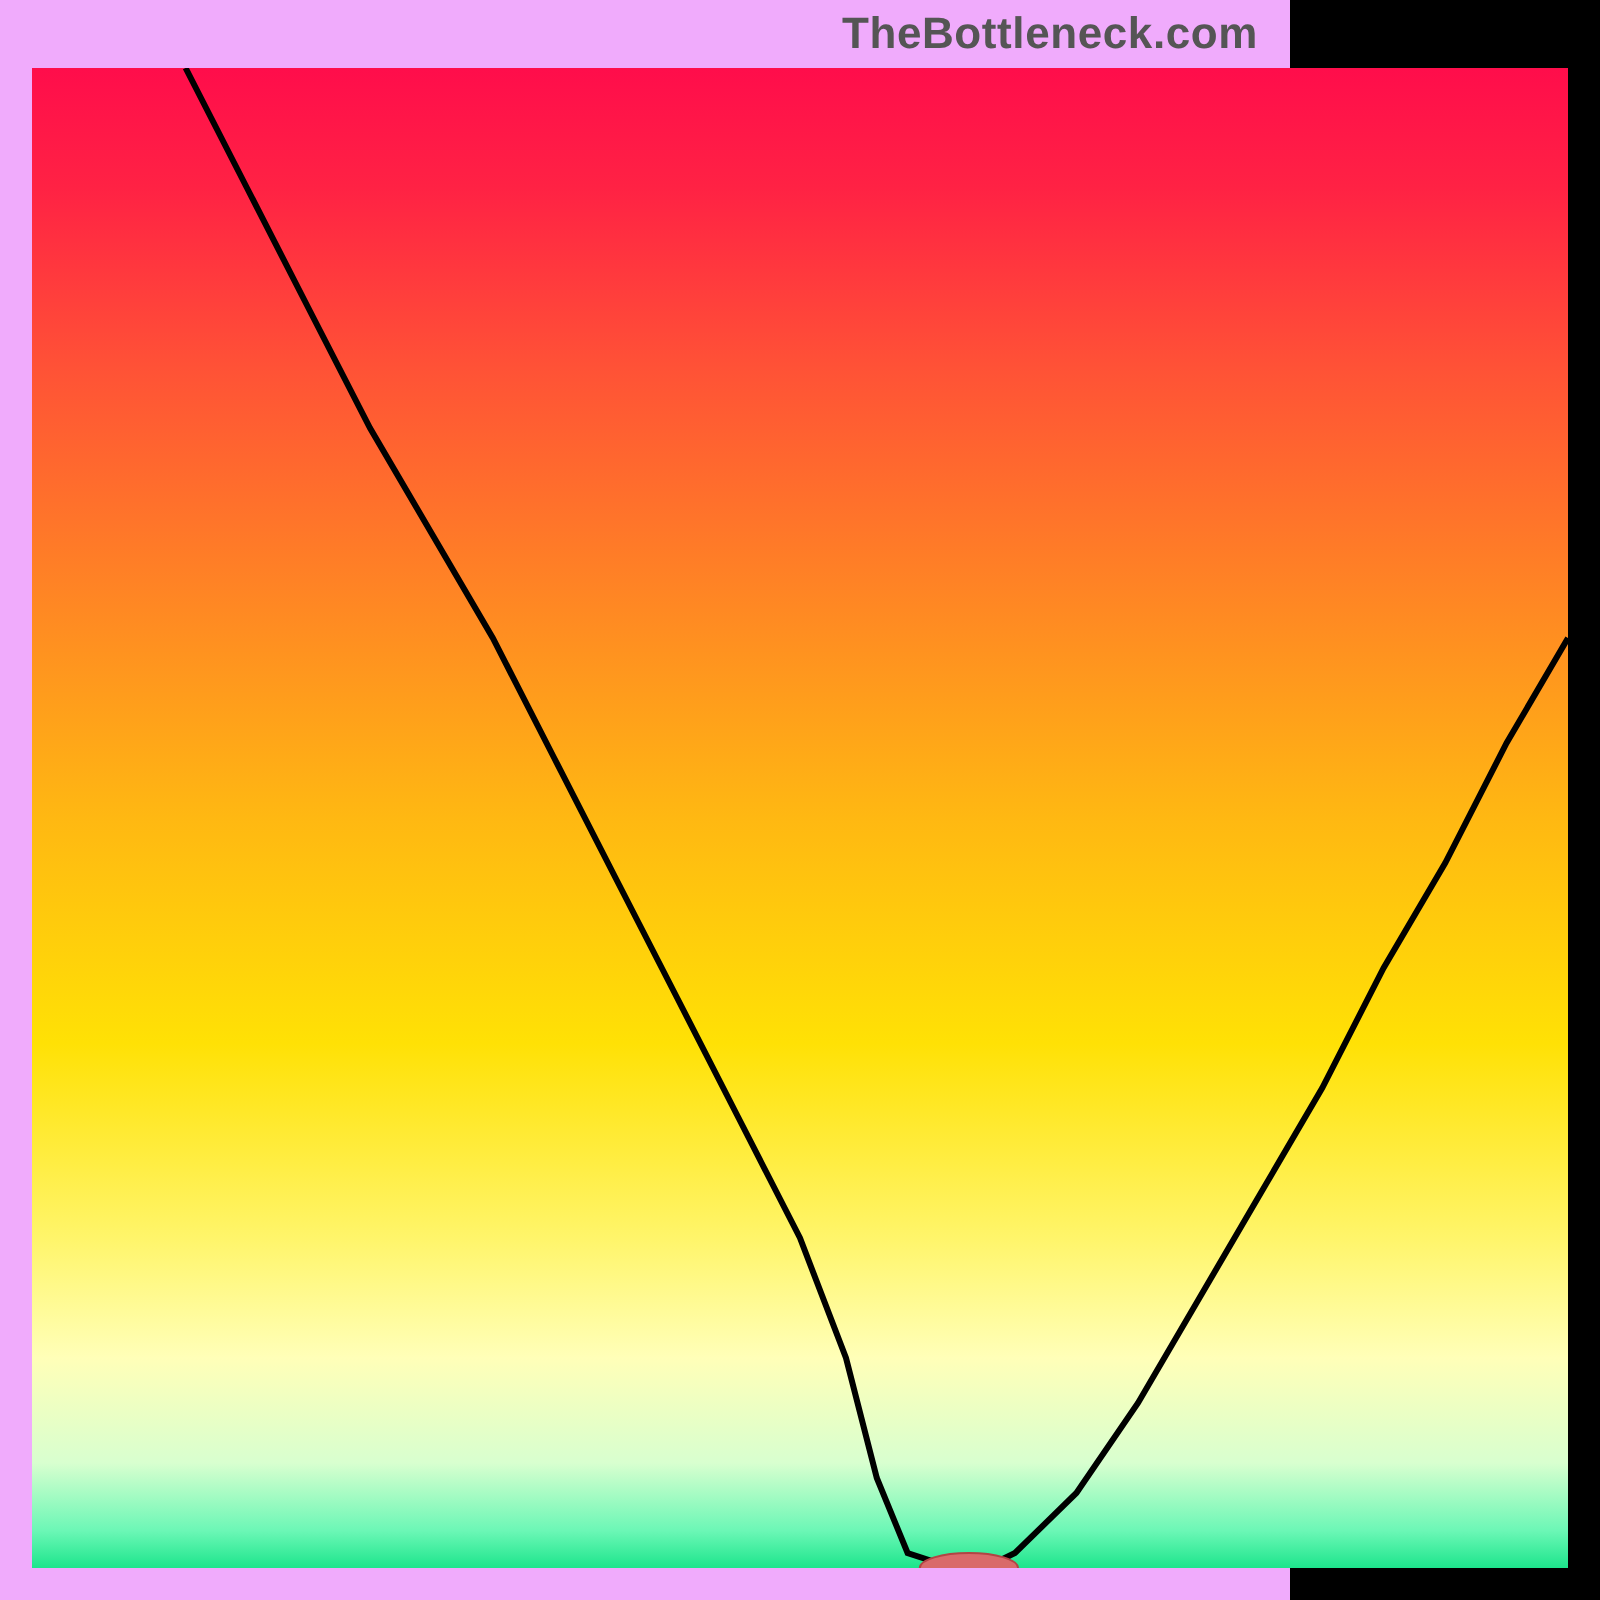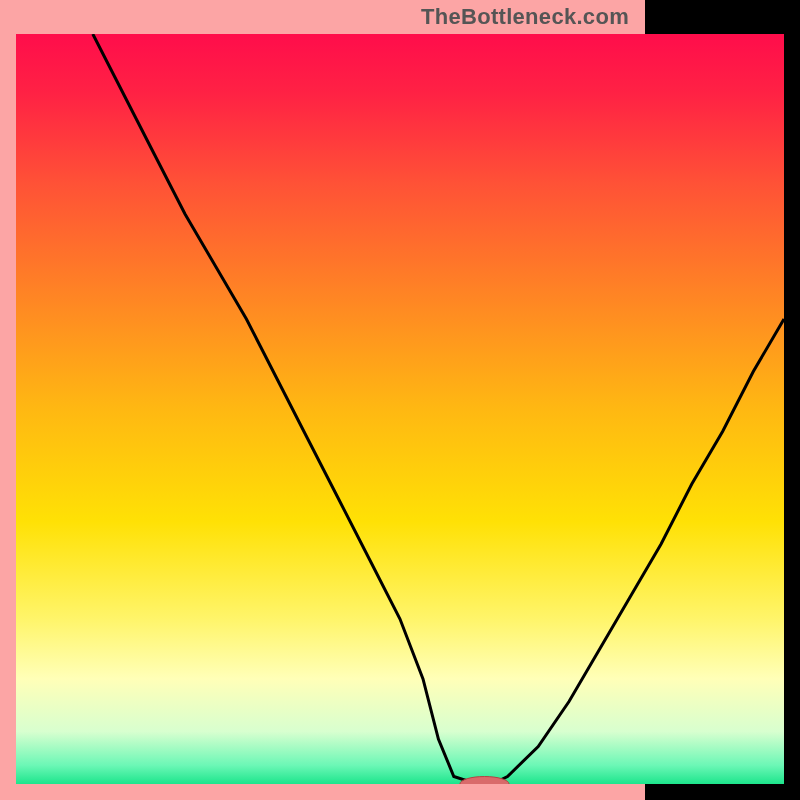--- a/index.html
+++ b/index.html
@@ -8,21 +8,21 @@
     width: 800px;
     height: 800px;
     background: #000;
     overflow: hidden;
     font-family: Arial, Helvetica, sans-serif;
   }
   .frame {
     position: relative;
     width: 645px;
     height: 800px;
-    background: #fca5a5;
+    background: #f0abfc;
   }
   .watermark {
     position: absolute;
     top: 4px;
     right: 16px;
     color: #555;
     font-size: 22px;
     font-weight: 600;
     letter-spacing: 0.3px;
     user-select: none;

